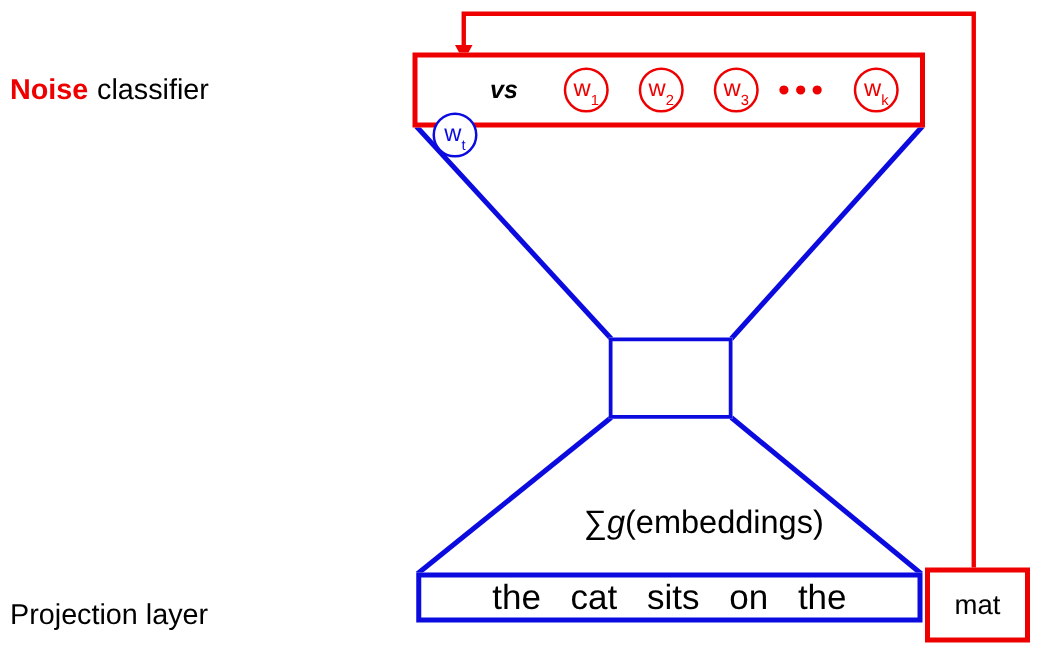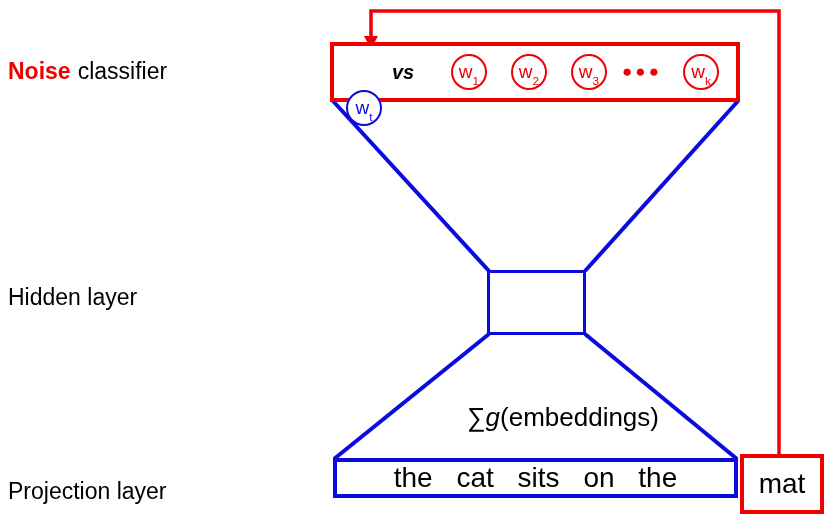--- a/index.html
+++ b/index.html
@@ -130,21 +130,21 @@
   .mat-box {
     position: absolute;
     left: 740px; top: 454px;
     width: 84px; height: 60px;
     border: 4px solid var(--red);
     box-sizing: border-box;
     background: #ffffff;
     display: flex;
     align-items: center;
     justify-content: center;
-    font-size: 28px;
+    font-size: 22px;
     color: #000;
   }
 </style>
 </head>
 <body>
 
 <div class="canvas">
 
   <svg class="svg-layer" viewBox="0 0 837 520" xmlns="http://www.w3.org/2000/svg">
 
@@ -154,21 +154,20 @@
     <line class="blue-edge" x1="489" y1="334" x2="334" y2="459"></line>
     <line class="blue-edge" x1="585" y1="334" x2="737" y2="459"></line>
 
     <polyline class="red-edge" points="779,455 779,11 371,11 371,40"></polyline>
     <polygon class="red-fill" points="364,36 378,36 371,49"></polygon>
   </svg>
 
   <div class="side-label" style="top:58px;">
     <span class="noise-word">Noise</span><span class="classifier-word">classifier</span>
   </div>
-  <div class="side-label" style="top:284px;">Hidden layer</div>
   <div class="side-label" style="top:478px;">Projection layer</div>
 
   <div class="noise-box">
     <div class="node node-blue" style="left:12px;margin-top:36px;">
       <span><span>w</span><span class="sub">t</span></span>
     </div>
     <div class="vs-label">vs</div>
     <div class="node node-red" style="left:117px;">
       <span><span>w</span><span class="sub">1</span></span>
     </div>

